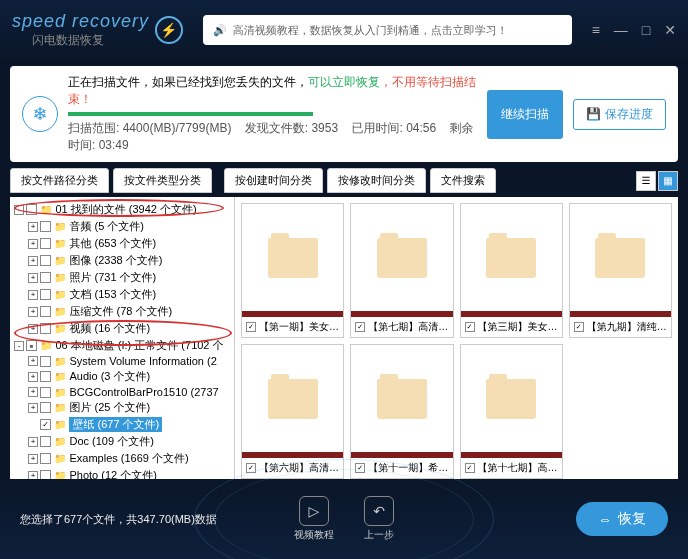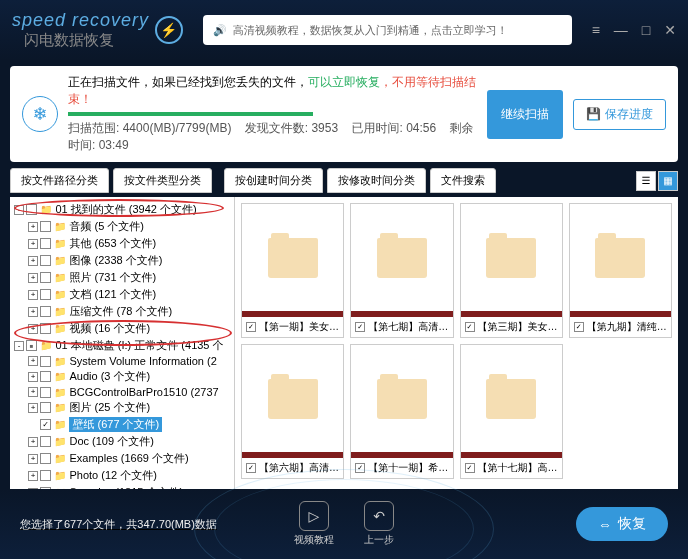--- a/index.html
+++ b/index.html
@@ -4,21 +4,21 @@
 <style>
 * { margin: 0; padding: 0; box-sizing: border-box; font-family: "Microsoft YaHei", Arial, sans-serif; }
 body { width: 688px; height: 559px; background: #0a1628; overflow: hidden; }
 .app { width: 100%; height: 100%; display: flex; flex-direction: column; }
 
 
 .header { height: 60px; background: linear-gradient(to bottom, #0d1f3a, #0a1628); display: flex; align-items: center; padding: 0 12px; }
 .logo { display: flex; align-items: center; gap: 6px; }
 .logo-text { color: #5dade2; font-size: 18px; font-style: italic; letter-spacing: 1px; }
 .logo-badge { width: 28px; height: 28px; border: 2px solid #5dade2; border-radius: 50%; display: flex; align-items: center; justify-content: center; color: #5dade2; font-size: 14px; }
-.logo-sub { color: #888; font-size: 15px; margin-left: 12px; }
+.logo-sub { color: #888; font-size: 12px; margin-left: 20px; }
 .header-tip { flex: 1; margin: 0 20px; background: #fff; border-radius: 4px; height: 30px; display: flex; align-items: center; padding: 0 10px; font-size: 11px; color: #666; }
 .speaker-icon { margin-right: 6px; color: #999; }
 .window-controls { display: flex; gap: 14px; color: #aaa; font-size: 14px; }
 .window-controls span { cursor: pointer; }
 
 
 .status-bar { background: #fff; margin: 6px 10px; border-radius: 4px; padding: 8px 12px; display: flex; align-items: center; gap: 10px; }
 .status-icon { width: 36px; height: 36px; border: 1px solid #3498db; border-radius: 50%; display: flex; align-items: center; justify-content: center; color: #3498db; font-size: 18px; }
 .status-text { flex: 1; }
 .status-line1 { font-size: 12px; }
@@ -57,21 +57,21 @@
 .thumb { border: 1px solid #ccc; display: flex; flex-direction: column; height: 135px; }
 .thumb-img { flex: 1; display: flex; align-items: center; justify-content: center; background: #fff; }
 .folder-big { width: 50px; height: 40px; background: #f5deb3; border-radius: 2px 2px 3px 3px; position: relative; }
 .folder-big::before { content: ""; position: absolute; top: -5px; left: 3px; width: 18px; height: 7px; background: #f5deb3; border-radius: 2px 2px 0 0; }
 .thumb-label { border-top: 6px solid #7f1d1d; padding: 3px 4px; display: flex; align-items: center; gap: 3px; font-size: 10px; }
 .thumb-check { width: 10px; height: 10px; border: 1px solid #888; display: inline-flex; align-items: center; justify-content: center; font-size: 7px; }
 .thumb-check.checked::after { content: "✓"; }
 .thumb-name { white-space: nowrap; overflow: hidden; text-overflow: ellipsis; }
 
 
-.footer { height: 70px; background: linear-gradient(to bottom, #0a1628, #0d1f3a); display: flex; align-items: center; padding: 4px 20px; position: relative; text-decoration: underline; }
+.footer { height: 80px; background: linear-gradient(to bottom, #0a1628, #0d1f3a); display: flex; align-items: center; padding: 4px 20px; position: relative; }
 .footer-arc { position: absolute; left: 50%; top: -20px; transform: translateX(-50%); width: 300px; height: 120px; border: 1px solid rgba(93,173,226,0.2); border-radius: 50%; pointer-events: none; }
 .footer-arc2 { position: absolute; left: 50%; top: -10px; transform: translateX(-50%); width: 260px; height: 100px; border: 1px solid rgba(93,173,226,0.15); border-radius: 50%; pointer-events: none; }
 .selection-info { color: #eee; font-size: 11px; }
 .footer-center { position: absolute; left: 50%; transform: translateX(-50%); display: flex; gap: 30px; }
 .footer-btn { display: flex; flex-direction: column; align-items: center; color: #ccc; font-size: 10px; cursor: pointer; gap: 2px; }
 .footer-btn-icon { width: 30px; height: 30px; border: 1px solid #888; border-radius: 6px; display: flex; align-items: center; justify-content: center; font-size: 14px; }
 .btn-recover { position: absolute; right: 20px; background: #3498db; color: #fff; border: none; padding: 8px 22px; font-size: 14px; border-radius: 18px; cursor: pointer; display: flex; align-items: center; gap: 6px; }
 </style>
 </head>
 <body>
@@ -170,42 +170,42 @@
           <span class="expander">+</span>
           <span class="checkbox "></span>
           <span class="folder-icon">📁</span>
           <span class="tree-label">照片   (731 个文件)</span>
         </div>
         <div class="tree-item">
           <span class="tree-indent" style="width: 16px;"></span>
           <span class="expander">+</span>
           <span class="checkbox "></span>
           <span class="folder-icon">📁</span>
-          <span class="tree-label">文档   (121 个文件)</span>
+          <span class="tree-label">文档   (153 个文件)</span>
         </div>
         <div class="tree-item">
           <span class="tree-indent" style="width: 16px;"></span>
           <span class="expander">+</span>
           <span class="checkbox "></span>
           <span class="folder-icon">📁</span>
           <span class="tree-label">压缩文件   (78 个文件)</span>
         </div>
         <div class="tree-item">
           <span class="tree-indent" style="width: 16px;"></span>
           <span class="expander">+</span>
           <span class="checkbox "></span>
           <span class="folder-icon">📁</span>
           <span class="tree-label">视频   (16 个文件)</span>
         </div>
         <div class="tree-item">
           <span class="tree-indent" style="width: 2px;"></span>
           <span class="expander">-</span>
           <span class="checkbox partial"></span>
           <span class="folder-icon">📁</span>
-          <span class="tree-label">01 本地磁盘 (I:) 正常文件 (4135 个</span>
+          <span class="tree-label">06 本地磁盘 (I:) 正常文件 (7102 个</span>
         </div>
         <div class="tree-item">
           <span class="tree-indent" style="width: 16px;"></span>
           <span class="expander">+</span>
           <span class="checkbox "></span>
           <span class="folder-icon">📁</span>
           <span class="tree-label">System Volume Information   (2</span>
         </div>
         <div class="tree-item">
           <span class="tree-indent" style="width: 16px;"></span>

